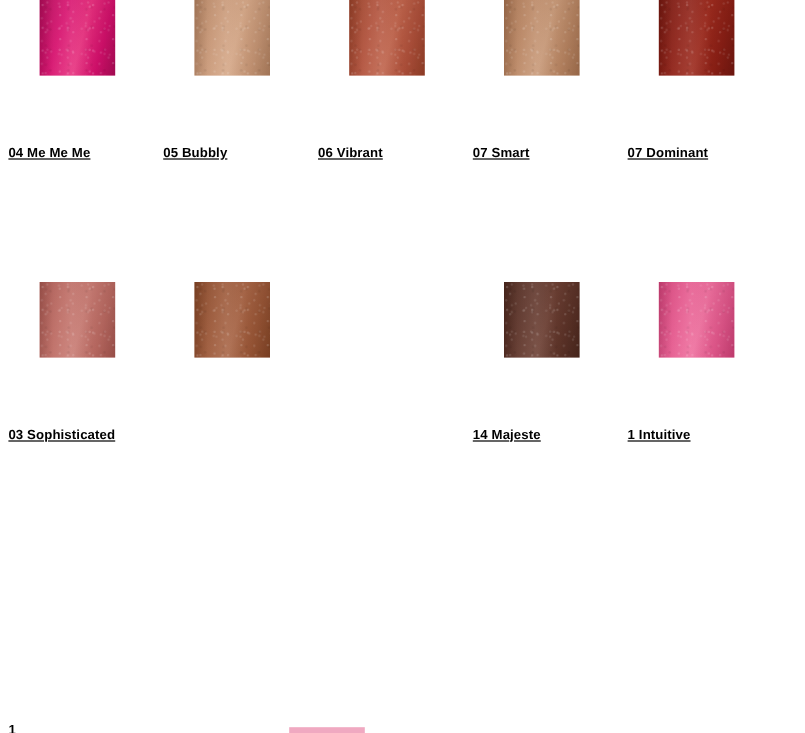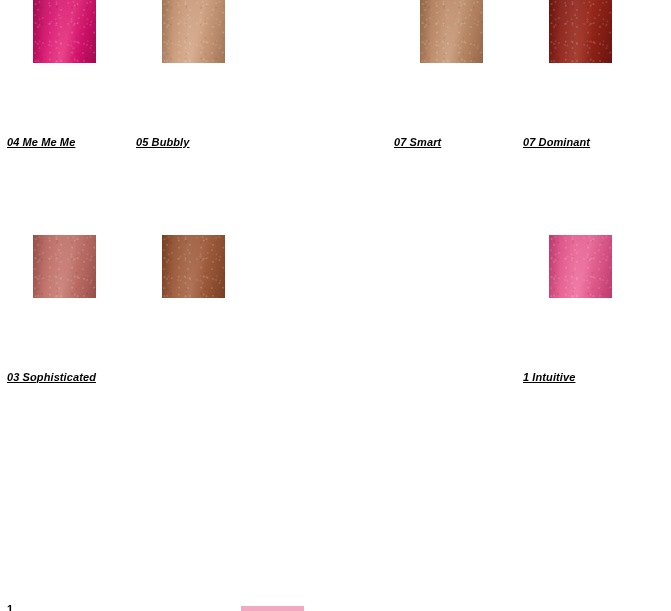--- a/index.html
+++ b/index.html
@@ -84,30 +84,29 @@
       rgba(0,0,0,0.10) 0%,
       rgba(255,255,255,0.06) 18%,
       rgba(255,255,255,0.10) 42%,
       rgba(0,0,0,0.04) 70%,
       rgba(0,0,0,0.09) 100%);
     pointer-events: none;
   }
 
   .swatch-caption {
     display: inline-block;
-    margin-top: 18px;
+    margin-top: 4px;
     font-family: "Liberation Sans", sans-serif;
     font-size: 11px;
     font-weight: bold;
     line-height: 13px;
     color: #000000;
     text-decoration: underline;
     white-space: nowrap;
     letter-spacing: 0.1px;
-    font-style: italic;
   }
 
   .caption-wrap {
     position: absolute;
     left: 0;
     top: 118px;
   }
   .swatch-row.row-last .caption-wrap {
     top: 118px;
   }
@@ -165,20 +164,31 @@
         <span class="swatch-img" id="sw-1" style="background: linear-gradient(105deg, rgb(176, 127, 94) 0%, rgb(199, 150, 117) 30%, rgb(214, 168, 136) 55%, rgb(199, 150, 117) 78%, rgb(176, 127, 94) 100%);">
           <span class="sheen"></span>
           <span class="tex"></span>
         </span>
       </a>
       <div class="caption-wrap" style="left:-26px;">
         <a class="swatch-caption" href="#">05 Bubbly</a>
       </div>
     </div>
 
+    <div class="swatch-cell" style="left:291px;">
+      <a class="swatch-link" href="#">
+        <span class="swatch-img" id="sw-2" style="background: linear-gradient(105deg, rgb(152, 64, 40) 0%, rgb(176, 80, 58) 30%, rgb(192, 100, 76) 55%, rgb(176, 80, 58) 78%, rgb(152, 64, 40) 100%);">
+          <span class="sheen"></span>
+          <span class="tex"></span>
+        </span>
+      </a>
+      <div class="caption-wrap" style="left:-26px;">
+        <a class="swatch-caption" href="#">06 Vibrant</a>
+      </div>
+    </div>
 
     <div class="swatch-cell" style="left:420px;">
       <a class="swatch-link" href="#">
         <span class="swatch-img" id="sw-3" style="background: linear-gradient(105deg, rgb(164, 112, 78) 0%, rgb(185, 133, 98) 30%, rgb(201, 154, 121) 55%, rgb(185, 133, 98) 78%, rgb(164, 112, 78) 100%);">
           <span class="sheen"></span>
           <span class="tex"></span>
         </span>
       </a>
       <div class="caption-wrap" style="left:-26px;">
         <a class="swatch-caption" href="#">07 Smart</a>
@@ -216,20 +226,31 @@
     <div class="swatch-cell" style="left:162px;">
       <a class="swatch-link" href="#">
         <span class="swatch-img" id="sw-6" style="background: linear-gradient(105deg, rgb(131, 68, 37) 0%, rgb(154, 86, 54) 30%, rgb(169, 102, 71) 55%, rgb(154, 86, 54) 78%, rgb(131, 68, 37) 100%);">
           <span class="sheen"></span>
           <span class="tex"></span>
         </span>
       </a>
     </div>
 
 
+    <div class="swatch-cell" style="left:420px;">
+      <a class="swatch-link" href="#">
+        <span class="swatch-img" id="sw-8" style="background: linear-gradient(105deg, rgb(75, 39, 29) 0%, rgb(93, 51, 40) 30%, rgb(109, 64, 52) 55%, rgb(93, 51, 40) 78%, rgb(75, 39, 29) 100%);">
+          <span class="sheen"></span>
+          <span class="tex"></span>
+        </span>
+      </a>
+      <div class="caption-wrap" style="left:-26px;">
+        <a class="swatch-caption" href="#">14 Majeste</a>
+      </div>
+    </div>
 
     <div class="swatch-cell" style="left:549px;">
       <a class="swatch-link" href="#">
         <span class="swatch-img" id="sw-9" style="background: linear-gradient(105deg, rgb(207, 63, 118) 0%, rgb(228, 87, 140) 30%, rgb(239, 111, 158) 55%, rgb(228, 87, 140) 78%, rgb(207, 63, 118) 100%);">
           <span class="sheen"></span>
           <span class="tex"></span>
         </span>
       </a>
       <div class="caption-wrap" style="left:-26px;">
         <a class="swatch-caption" href="#">1 Intuitive</a>

